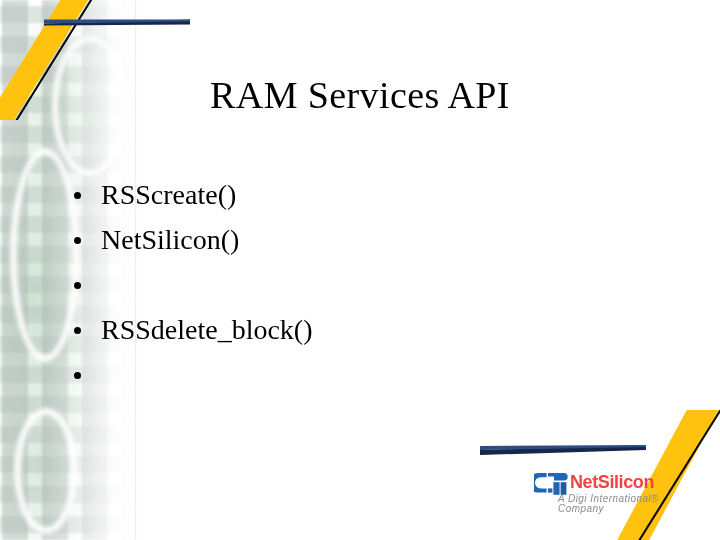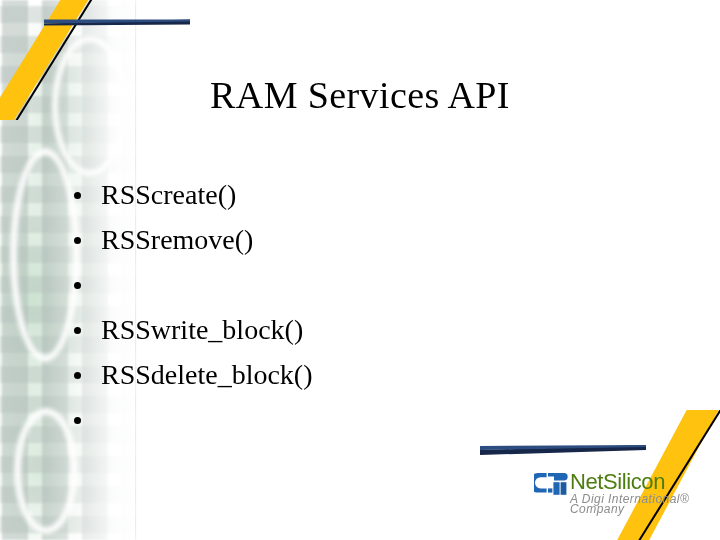--- a/index.html
+++ b/index.html
@@ -138,34 +138,34 @@
     top: 2px;
     width: 34px;
     height: 24px;
   }
 
   .logo-word {
     position: absolute;
     left: 36px;
     top: 0px;
     font-family: "Liberation Sans", "DejaVu Sans", sans-serif;
-    font-weight: normal;
-    font-size: 22px;
+    font-weight: bold;
+    font-size: 18px;
     line-height: 24px;
-    color: #4d7c0f;
+    color: #ef4444;
     letter-spacing: -0.4px;
   }
 
   .logo-tag {
     position: absolute;
-    left: 36px;
+    left: 24px;
     top: 24px;
     font-family: "Liberation Sans", "DejaVu Sans", sans-serif;
     font-style: italic;
-    font-size: 12px;
+    font-size: 10px;
     line-height: 10px;
     color: #8c8c8c;
     letter-spacing: 0.45px;
   }
 </style>
 </head>
 <body>
 
 <div id="slide">
 
@@ -194,28 +194,24 @@
 
   <div class="title">RAM Services API</div>
 
   <ul class="bullets">
     <li>
       <span class="dot"></span>
       <span>RSScreate()</span>
     </li>
     <li>
       <span class="dot"></span>
-      <span>RSSremove()</span>
-    </li>
-    <li>
-      <span class="dot"></span>
-    </li>
-    <li>
-      <span class="dot"></span>
-      <span>RSSwrite_block()</span>
+      <span>NetSilicon()</span>
+    </li>
+    <li>
+      <span class="dot"></span>
     </li>
     <li>
       <span class="dot"></span>
       <span>RSSdelete_block()</span>
     </li>
     <li>
       <span class="dot"></span>
     </li>
   </ul>
 

